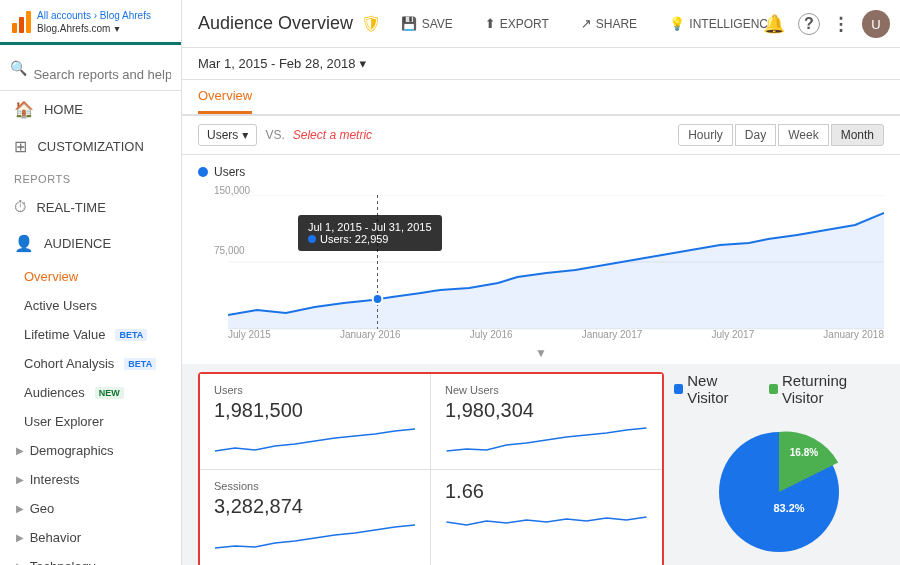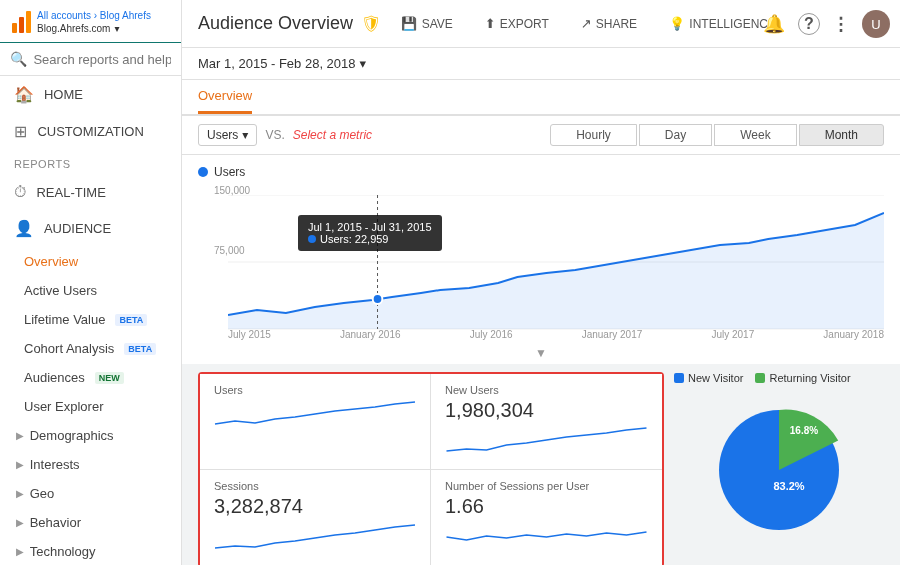--- a/index.html
+++ b/index.html
@@ -12,21 +12,21 @@
       border-right: 1px solid #e0e0e0;
       display: flex;
       flex-direction: column;
       height: 565px;
       overflow-y: auto;
       flex-shrink: 0;
     }
     .sidebar-header {
       background: #fff;
       padding: 10px 12px 8px 12px;
-      border-bottom: 1px solid #0f766e;
+      border-bottom: 3px solid #0f766e;
     }
     .sidebar-logo {
       display: flex;
       align-items: center;
       gap: 6px;
     }
     .logo-icon {
       display: flex;
       align-items: flex-end;
       gap: 2px;
@@ -56,20 +56,21 @@
       padding: 8px 10px;
       border-bottom: 1px solid #e0e0e0;
     }
     .sidebar-search input {
       width: 100%;
       border: none;
       outline: none;
       font-size: 13px;
       color: #555;
       background: transparent;
+      margin-top: 14px;
     }
     .search-row {
       display: flex;
       align-items: center;
       gap: 6px;
     }
     .sidebar-nav-item {
       display: flex;
       align-items: center;
       gap: 10px;
@@ -247,21 +248,21 @@
       align-items: center;
       gap: 4px;
     }
     .vs-text { color: #888; font-size: 12px; }
     .select-metric { color: #ef4444; font-size: 12px; cursor: pointer; font-style: italic; }
     .time-buttons {
       display: flex;
       gap: 2px;
     }
     .time-btn {
-      padding: 3px 25px;
+      padding: 3px 9px;
       border: 1px solid #ccc;
       background: #fff;
       font-size: 12px;
       cursor: pointer;
       color: #555;
     }
     .time-btn.active {
       background: #e8e8e8;
       color: #333;
       font-weight: 500;
@@ -368,21 +369,21 @@
     
     .stats-right {
       width: 220px;
       padding-left: 10px;
       display: flex;
       flex-direction: column;
     }
     .pie-legend {
       display: flex;
       gap: 12px;
-      font-size: 11px;
+      font-size: 15px;
       margin-bottom: 6px;
     }
     .pie-legend-item {
       display: flex;
       align-items: center;
       gap: 4px;
     }
     .pie-dot {
       width: 10px;
       height: 10px;
@@ -613,20 +614,21 @@
         <span style="font-size:12px;color:#999;">▼</span>
       </div>
     </div>
 
     <div class="stats-section">
       <div class="stats-left">
         <div class="stats-grid">
 
           <div class="stat-card">
             <div class="stat-label">Users</div>
+            <div class="stat-value">1,981,500</div>
             <svg class="mini-chart" viewBox="0 0 200 30">
               <polyline points="0,25 20,22 40,24 60,20 80,18 100,15 120,12 140,10 160,8 180,5 200,3" fill="none" stroke="#1a73e8" stroke-width="1.5"></polyline>
             </svg>
           </div>
 
           <div class="stat-card">
             <div class="stat-label">New Users</div>
             <div class="stat-value">1,980,304</div>
             <svg class="mini-chart" viewBox="0 0 200 30">
               <polyline points="0,25 20,23 40,24 60,19 80,17 100,14 120,11 140,9 160,7 180,4 200,2" fill="none" stroke="#1a73e8" stroke-width="1.5"></polyline>
@@ -635,21 +637,20 @@
 
           <div class="stat-card">
             <div class="stat-label">Sessions</div>
             <div class="stat-value">3,282,874</div>
             <svg class="mini-chart" viewBox="0 0 200 30">
               <polyline points="0,26 20,24 40,25 60,21 80,19 100,16 120,13 140,11 160,8 180,5 200,3" fill="none" stroke="#1a73e8" stroke-width="1.5"></polyline>
             </svg>
           </div>
 
           <div class="stat-card">
-            <div class="stat-label">Number of Sessions per User</div>
             <div class="stat-value">1.66</div>
             <svg class="mini-chart" viewBox="0 0 200 30">
               <polyline points="0,15 20,18 40,14 60,16 80,13 100,15 120,12 140,14 160,11 180,13 200,10" fill="none" stroke="#1a73e8" stroke-width="1.5"></polyline>
             </svg>
           </div>
 
         </div>
       </div>
 
       <div class="stats-right">

